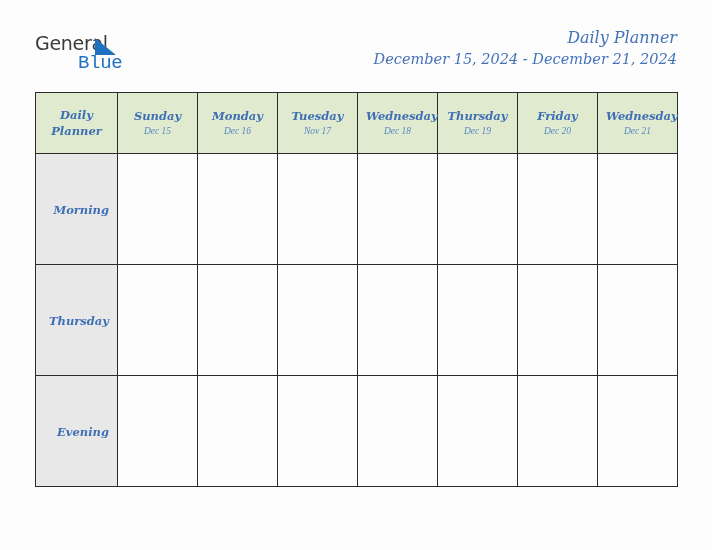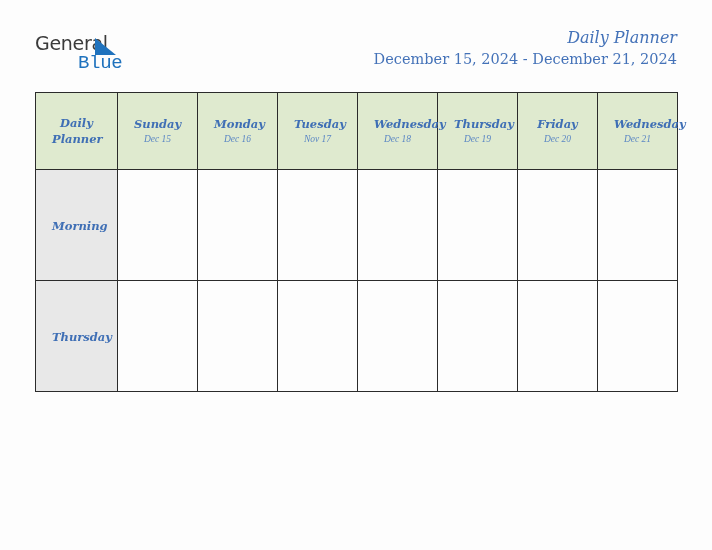--- a/index.html
+++ b/index.html
@@ -79,38 +79,39 @@
   .doc-title {
     font-family: "DejaVu Serif", serif;
     font-style: italic;
     font-size: 16px;
     color: #4472b8;
     line-height: 20px;
     white-space: nowrap;
   }
   .doc-subtitle {
     font-family: "DejaVu Serif", serif;
+    font-style: italic;
     font-size: 14.5px;
     color: #4472b8;
     line-height: 22px;
     white-space: nowrap;
   }
 
   
   .planner {
     position: absolute;
     left: 35px;
     top: 92px;
     border-collapse: collapse;
     table-layout: fixed;
     width: 642px;
   }
   .planner td, .planner th {
     border: 1px solid #2b2b2b;
-    padding: 16px;
+    padding: 8px;
     margin: 16px;
   }
 
   col.c-label { width: 82px; }
   col.c-day   { width: 80px; }
 
   thead th {
     background: #dfeacf;
     height: 44px;
     vertical-align: middle;
@@ -134,21 +135,21 @@
     line-height: 14px;
     white-space: nowrap;
   }
   .corner .hd-name {
     line-height: 16px;
   }
 
   tbody th.row-label {
     background: #e8e8e8;
     vertical-align: middle;
-    text-align: center;
+    text-align: right;
   }
   .rl-text {
     font-family: "DejaVu Serif", serif;
     font-style: italic;
     font-weight: bold;
     font-size: 11.5px;
     color: #3f6fb5;
     white-space: nowrap;
   }
   tbody td.slot {
@@ -245,16 +246,28 @@
           <span class="rl-text">Thursday</span>
         </th>
         <td class="slot"></td>
         <td class="slot"></td>
         <td class="slot"></td>
         <td class="slot"></td>
         <td class="slot"></td>
         <td class="slot"></td>
         <td class="slot"></td>
       </tr>
+      <tr class="body-row">
+        <th class="row-label">
+          <span class="rl-text">Evening</span>
+        </th>
+        <td class="slot"></td>
+        <td class="slot"></td>
+        <td class="slot"></td>
+        <td class="slot"></td>
+        <td class="slot"></td>
+        <td class="slot"></td>
+        <td class="slot"></td>
+      </tr>
     </tbody>
   </table>
 
 </div>
 
 </body></html>

